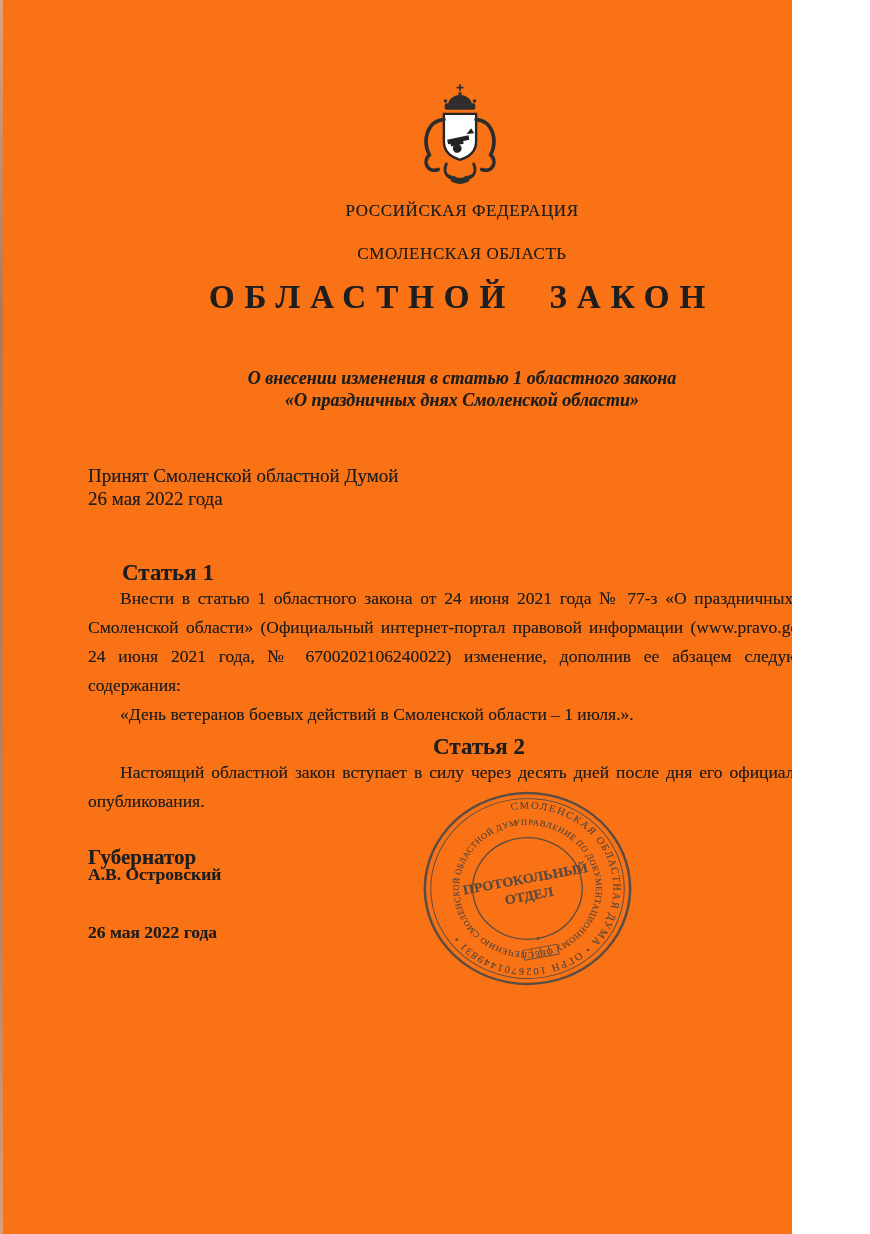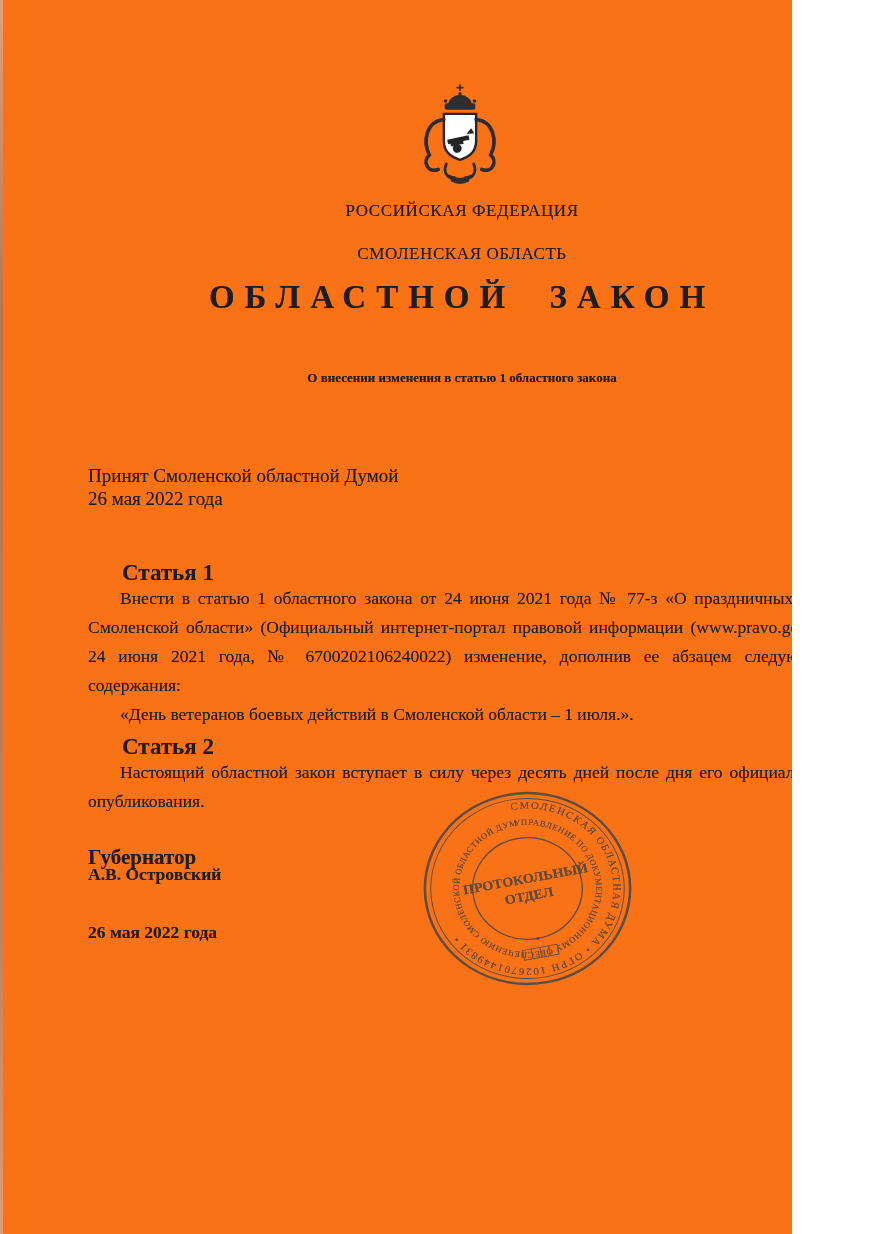--- a/index.html
+++ b/index.html
@@ -14,25 +14,25 @@
     background:linear-gradient(#c9c9c9,#7d7d7d 25%,#8e8e8e 75%,#c2c2c2);
     opacity:.55;text-shadow:none;
   }
   .content{position:absolute;left:88px;top:0;width:748px;}
   .content > div, .content > section{position:absolute;width:100%;}
   .center{text-align:center;}
   .emblem{position:absolute;left:419px;top:84px;width:82px;height:100px;}
   .b-country{top:201px;font-size:17px;letter-spacing:.6px;}
   .b-region{top:244px;font-size:17px;letter-spacing:.6px;}
   .b-doctype{top:279px;font-size:33px;font-weight:bold;letter-spacing:10px;word-spacing:16px;}
-  .b-title{top:367px;font-size:13px;font-weight:bold;line-height:22px;}
+  .b-title{top:367px;font-size:18px;font-weight:bold;line-height:22px;font-style:italic;}
   .b-adoption{top:464px;font-size:19px;font-weight:normal;line-height:23px;}
   .articles{top:562px;font-size:17.5px;line-height:29px;}
   .articles .art-h{font-weight:bold;line-height:22px;margin:0 0 0 34px;font-size:23px;font-family:Liberation Serif, serif;}
-  .articles .art-h.second{margin-top:7px;}
+  .articles .art-h.second{margin-top:7px;text-align:center;}
   .articles p{margin:0;text-align:justify;text-indent:32px;}
   .articles p.quote{text-align:left;}
   .b-gov{top:846px;font-size:21px;font-weight:bold;line-height:23px;}
   .b-date{top:919px;font-size:17.5px;font-weight:bold;line-height:26px;}
   .b-name{top:864px;font-size:17.5px;font-weight:bold;padding-right:4px;box-sizing:border-box;}
   .stamp{
     position:absolute;left:420px;top:781px;width:215px;height:215px;
     transform:scale(1,0.93) rotate(-2deg);opacity:.88;text-shadow:none;
   }
   .stamp text{font-family:"Liberation Serif","DejaVu Serif",serif;}
@@ -73,20 +73,21 @@
     </svg>
   </div>
 
   <div class="content">
     <div class="b-country center">РОССИЙСКАЯ ФЕДЕРАЦИЯ</div>
     <div class="b-region center">СМОЛЕНСКАЯ ОБЛАСТЬ</div>
     <div class="b-doctype center">ОБЛАСТНОЙ ЗАКОН</div>
 
     <div class="b-title center">
       <div>О внесении изменения в статью 1 областного закона</div>
+      <div>«О праздничных днях Смоленской области»</div>
     </div>
 
     <div class="b-adoption">
       <div>Принят Смоленской областной Думой</div>
       <div>26 мая 2022 года</div>
     </div>
 
     <section class="articles">
       <div class="art-h">Статья 1</div>
       <p>Внести в статью 1 областного закона от 24 июня 2021 года № 77-з «О праздничных днях Смоленской области» (Официальный интернет-портал правовой информации (www.pravo.gov.ru), 24 июня 2021 года, № 6700202106240022) изменение, дополнив ее абзацем следующего содержания:</p>

